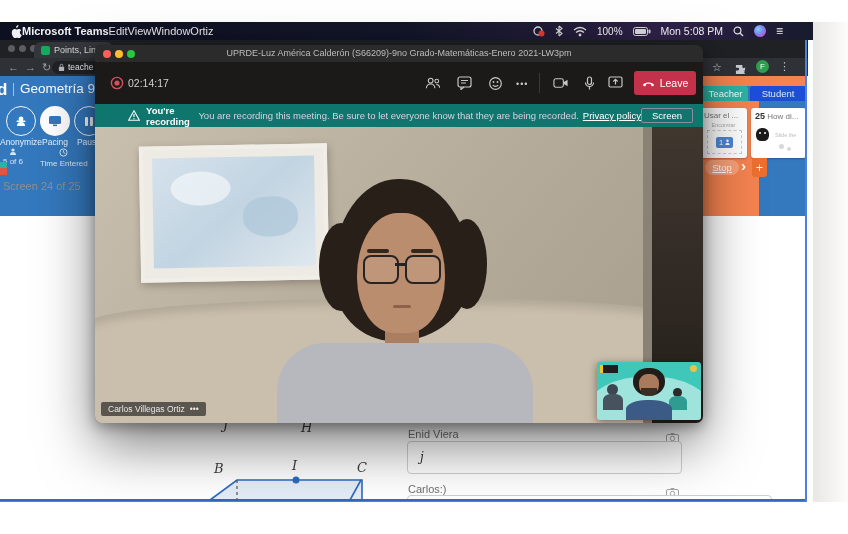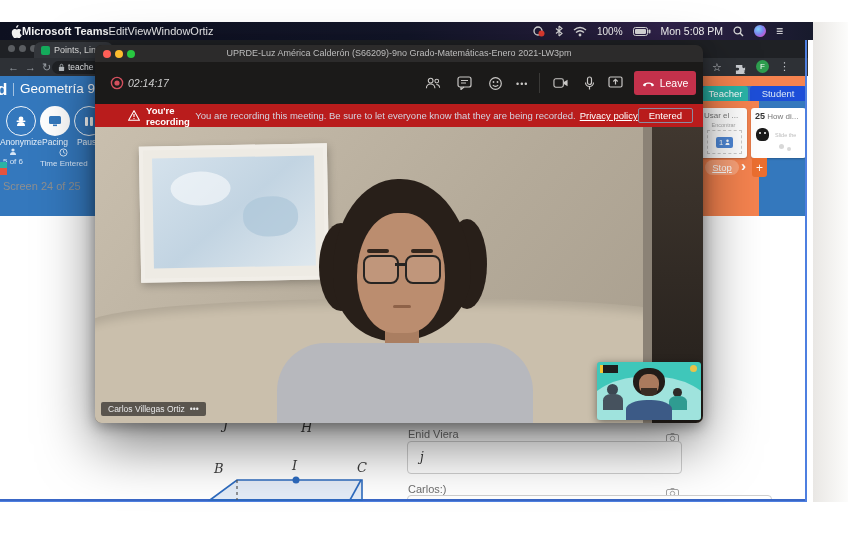--- a/index.html
+++ b/index.html
@@ -70,21 +70,21 @@
          background:#1d1c1b;box-shadow:0 22px 55px rgba(0,0,0,.5),0 4px 14px rgba(0,0,0,.35);}
   .t-titlebar{position:relative;height:17px;background:#2c2b2b;}
   .t-title{position:absolute;left:0;top:0;width:100%;text-align:center;line-height:17px;
            font-size:9px;color:#bdbdbd;white-space:nowrap;}
   .t-dot{top:5px;width:8px;height:8px;border-radius:50%;}
   .t-toolbar{position:relative;height:42px;background:#1b1a19;color:#c9c7c5;}
   .t-ic{top:13px;width:16px;height:16px;display:flex;align-items:center;justify-content:center;}
   .t-sep{left:444px;top:11px;width:1px;height:20px;background:#3a3937;}
   .leave{right:7px;top:9px;width:62px;height:24px;background:#c4314b;border-radius:3px;color:#fff;
          display:flex;align-items:center;justify-content:center;gap:5px;font-size:10.5px;}
-  .t-banner{position:relative;height:23px;background:#b91c1c;display:flex;align-items:center;
+  .t-banner{position:relative;height:23px;background:#0f766e;display:flex;align-items:center;
             font-size:9.5px;color:#d4d4e0;}
   .dismiss{margin-left:auto;margin-right:10px;border:1px solid #8b8ba1;border-radius:2px;
            padding:1px 10px;color:#fff;font-size:9.5px;}
   .t-video{position:relative;height:296px;overflow:hidden;
            background:linear-gradient(130deg,#c9bfae 0%,#b4aa99 55%,#a69c8c 100%);}
   .painting{left:45px;top:18px;width:180px;height:128px;background:#eeebe4;border:4px solid #f1eee8;
             box-shadow:1px 3px 8px rgba(0,0,0,.25);transform:rotate(-1deg);}
   .art{position:absolute;left:9px;top:8px;right:9px;bottom:10px;
        background:linear-gradient(140deg,#d5e2ec 0%,#c2d4e2 50%,#dfe8ee 100%);}
   .couch{left:-10px;top:172px;width:640px;height:130px;background:#cabfac;
@@ -323,21 +323,21 @@
       <div class="abs t-dot" style="left:32px;background:#28c840;"></div>
     </div>
 
     <div class="t-toolbar">
       <span class="abs t-ic" style="left:14px;">
         <svg width="14" height="14" viewBox="0 0 14 14">
             <circle cx="7" cy="7" r="5.6" fill="none" stroke="#d4505e" stroke-width="1.4"></circle>
             <circle cx="7" cy="7" r="2.6" fill="#d4505e"></circle>
           </svg>
       </span>
-      <span class="abs" style="left:33px;top:15px;font-size:10.5px;color:#cfcfcf;font-style:italic;">02:14:17</span>
+      <span class="abs" style="left:33px;top:15px;font-size:10.5px;color:#cfcfcf;">02:14:17</span>
       <span class="abs t-ic" style="left:330px;">
         <svg width="17" height="14" viewBox="0 0 17 14">
             <circle cx="6" cy="4.5" r="2.5" fill="none" stroke="#c9c7c5" stroke-width="1.2"></circle>
             <path d="M1.5 12.5 a4.5 4.5 0 0 1 9 0" fill="none" stroke="#c9c7c5" stroke-width="1.2"></path>
             <circle cx="12.5" cy="5" r="2" fill="none" stroke="#c9c7c5" stroke-width="1.1"></circle>
             <path d="M12 8.5 a3.5 3.5 0 0 1 3.5 3.5" fill="none" stroke="#c9c7c5" stroke-width="1.1"></path>
           </svg>
       </span>
       <span class="abs t-ic" style="left:361px;">
         <svg width="15" height="14" viewBox="0 0 15 14">
@@ -388,21 +388,21 @@
       <span style="margin-left:33px;display:inline-flex;">
         <svg width="12" height="11" viewBox="0 0 12 11">
             <path d="M6 .8 L11.4 10.2 H.6 Z" fill="none" stroke="#fff" stroke-width="1.1"></path>
             <line x1="6" y1="4" x2="6" y2="7" stroke="#fff" stroke-width="1.2"></line>
             <circle cx="6" cy="8.6" r=".7" fill="#fff"></circle>
           </svg>
       </span>
       <b style="color:#fff;margin-left:6px;">You're recording</b>
       <span style="margin-left:5px;white-space:nowrap;">You are recording this meeting. Be sure to let everyone know that they are being recorded.</span>
       <span style="margin-left:4px;color:#fff;text-decoration:underline;white-space:nowrap;">Privacy policy</span>
-      <span class="dismiss">Entered</span>
+      <span class="dismiss">Screen</span>
     </div>
 
     <div class="t-video">
       <div class="abs painting">
         <div class="art">
           <span style="position:absolute;left:18px;top:14px;width:60px;height:34px;background:rgba(255,255,255,.55);border-radius:50%;"></span>
           <span style="position:absolute;left:90px;top:40px;width:55px;height:40px;background:rgba(173,198,216,.7);border-radius:45%;"></span>
         </div>
       </div>
       <div class="abs couch"></div>

